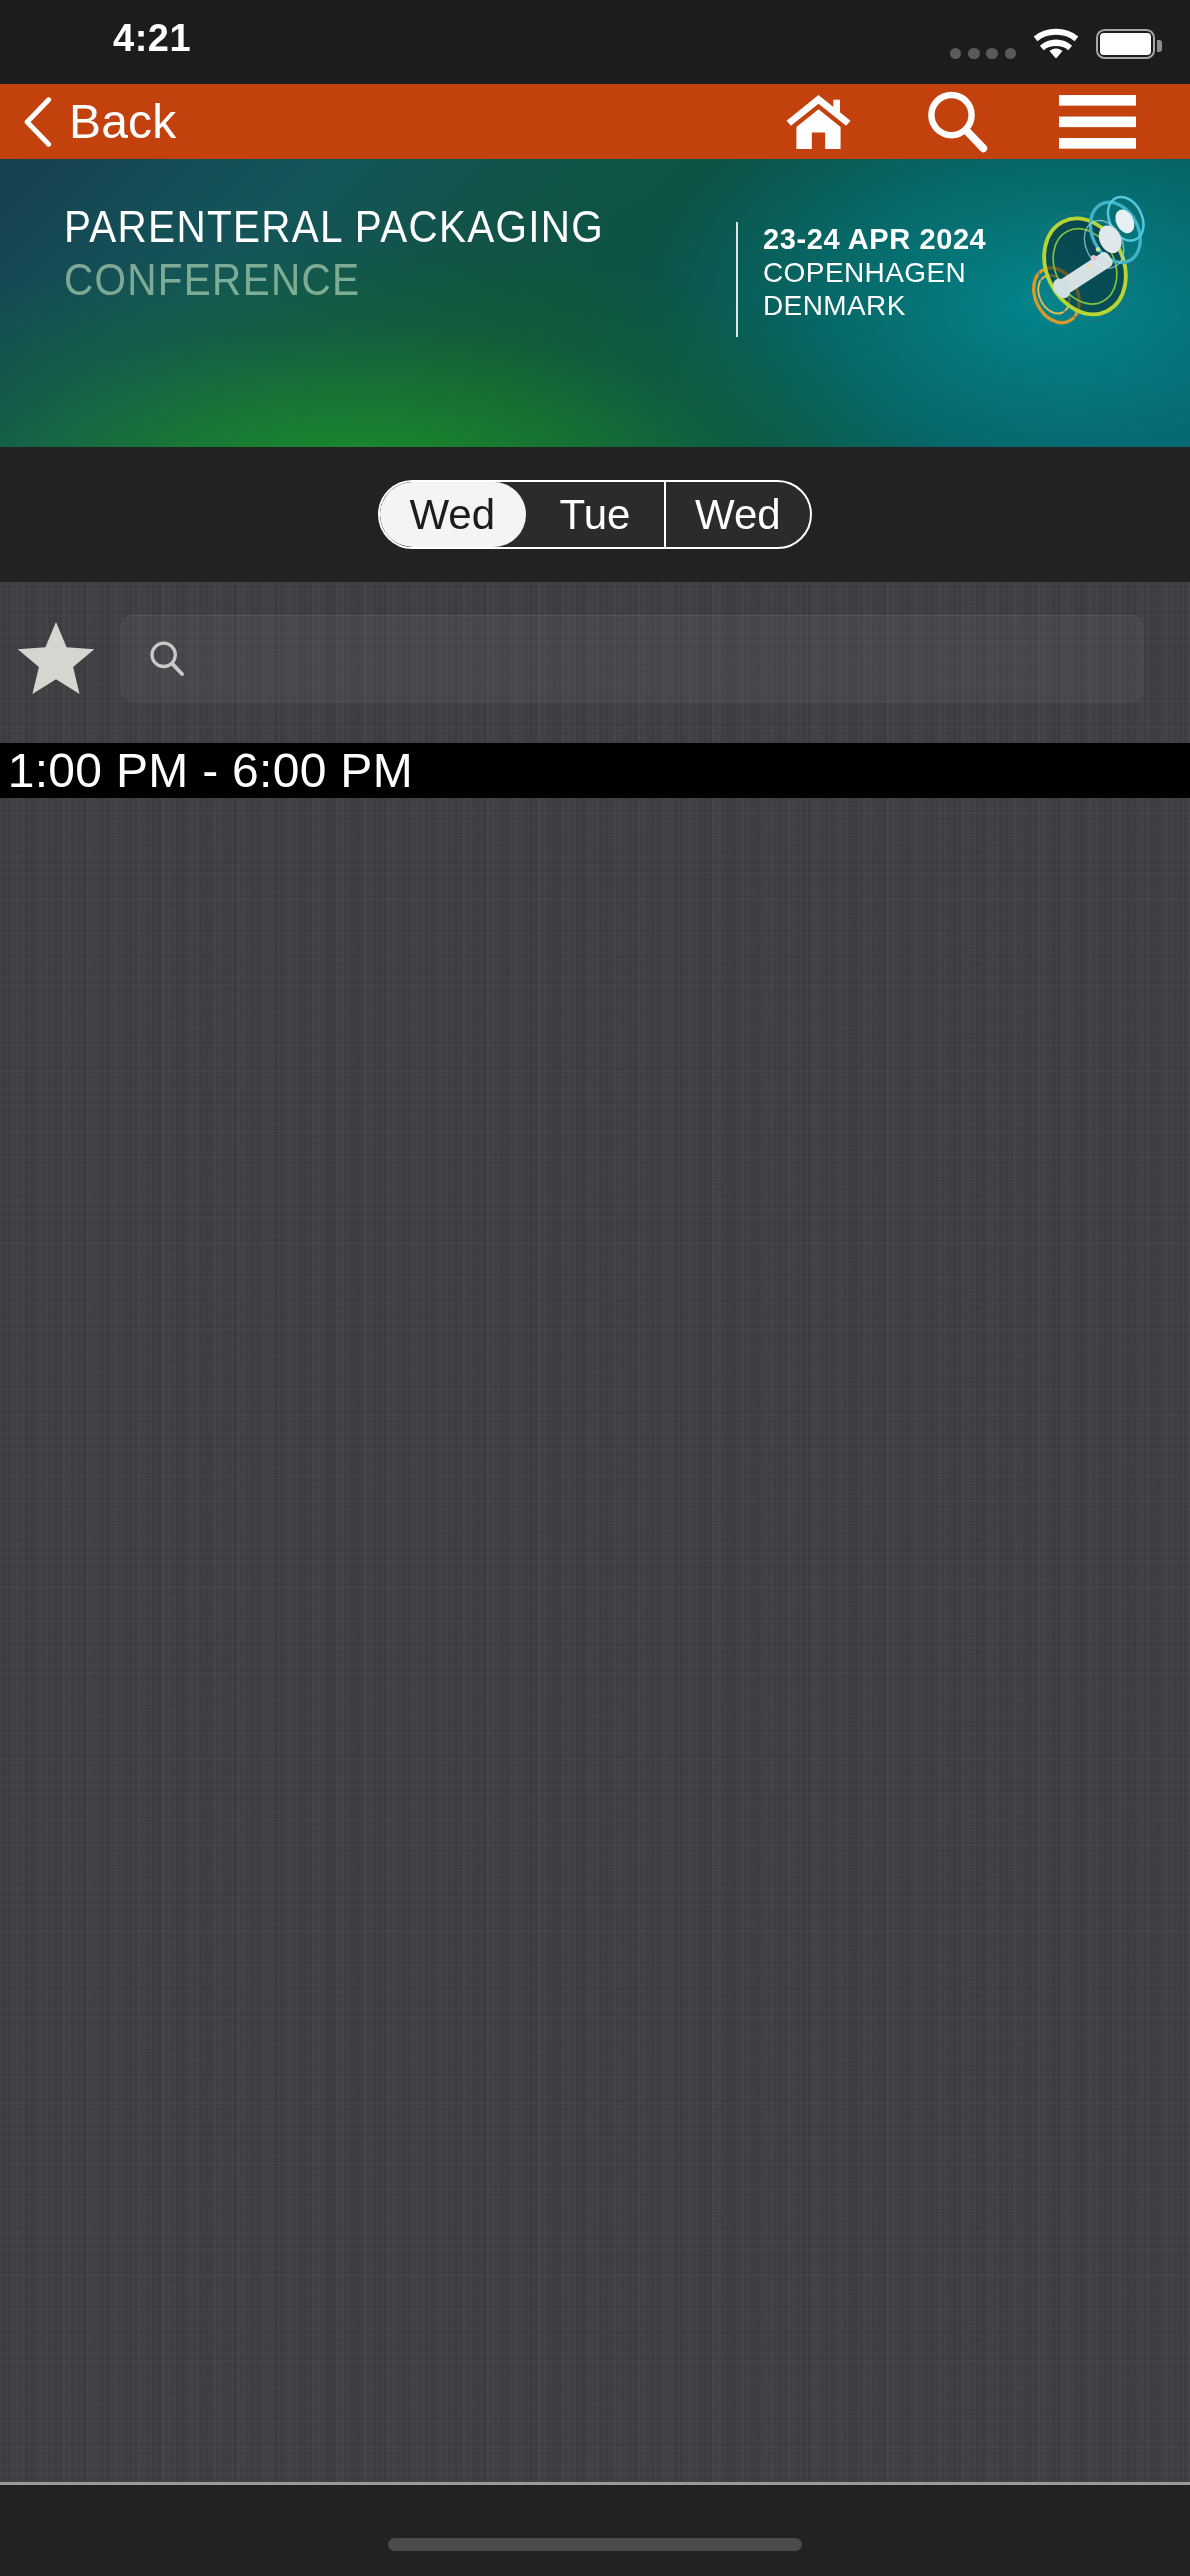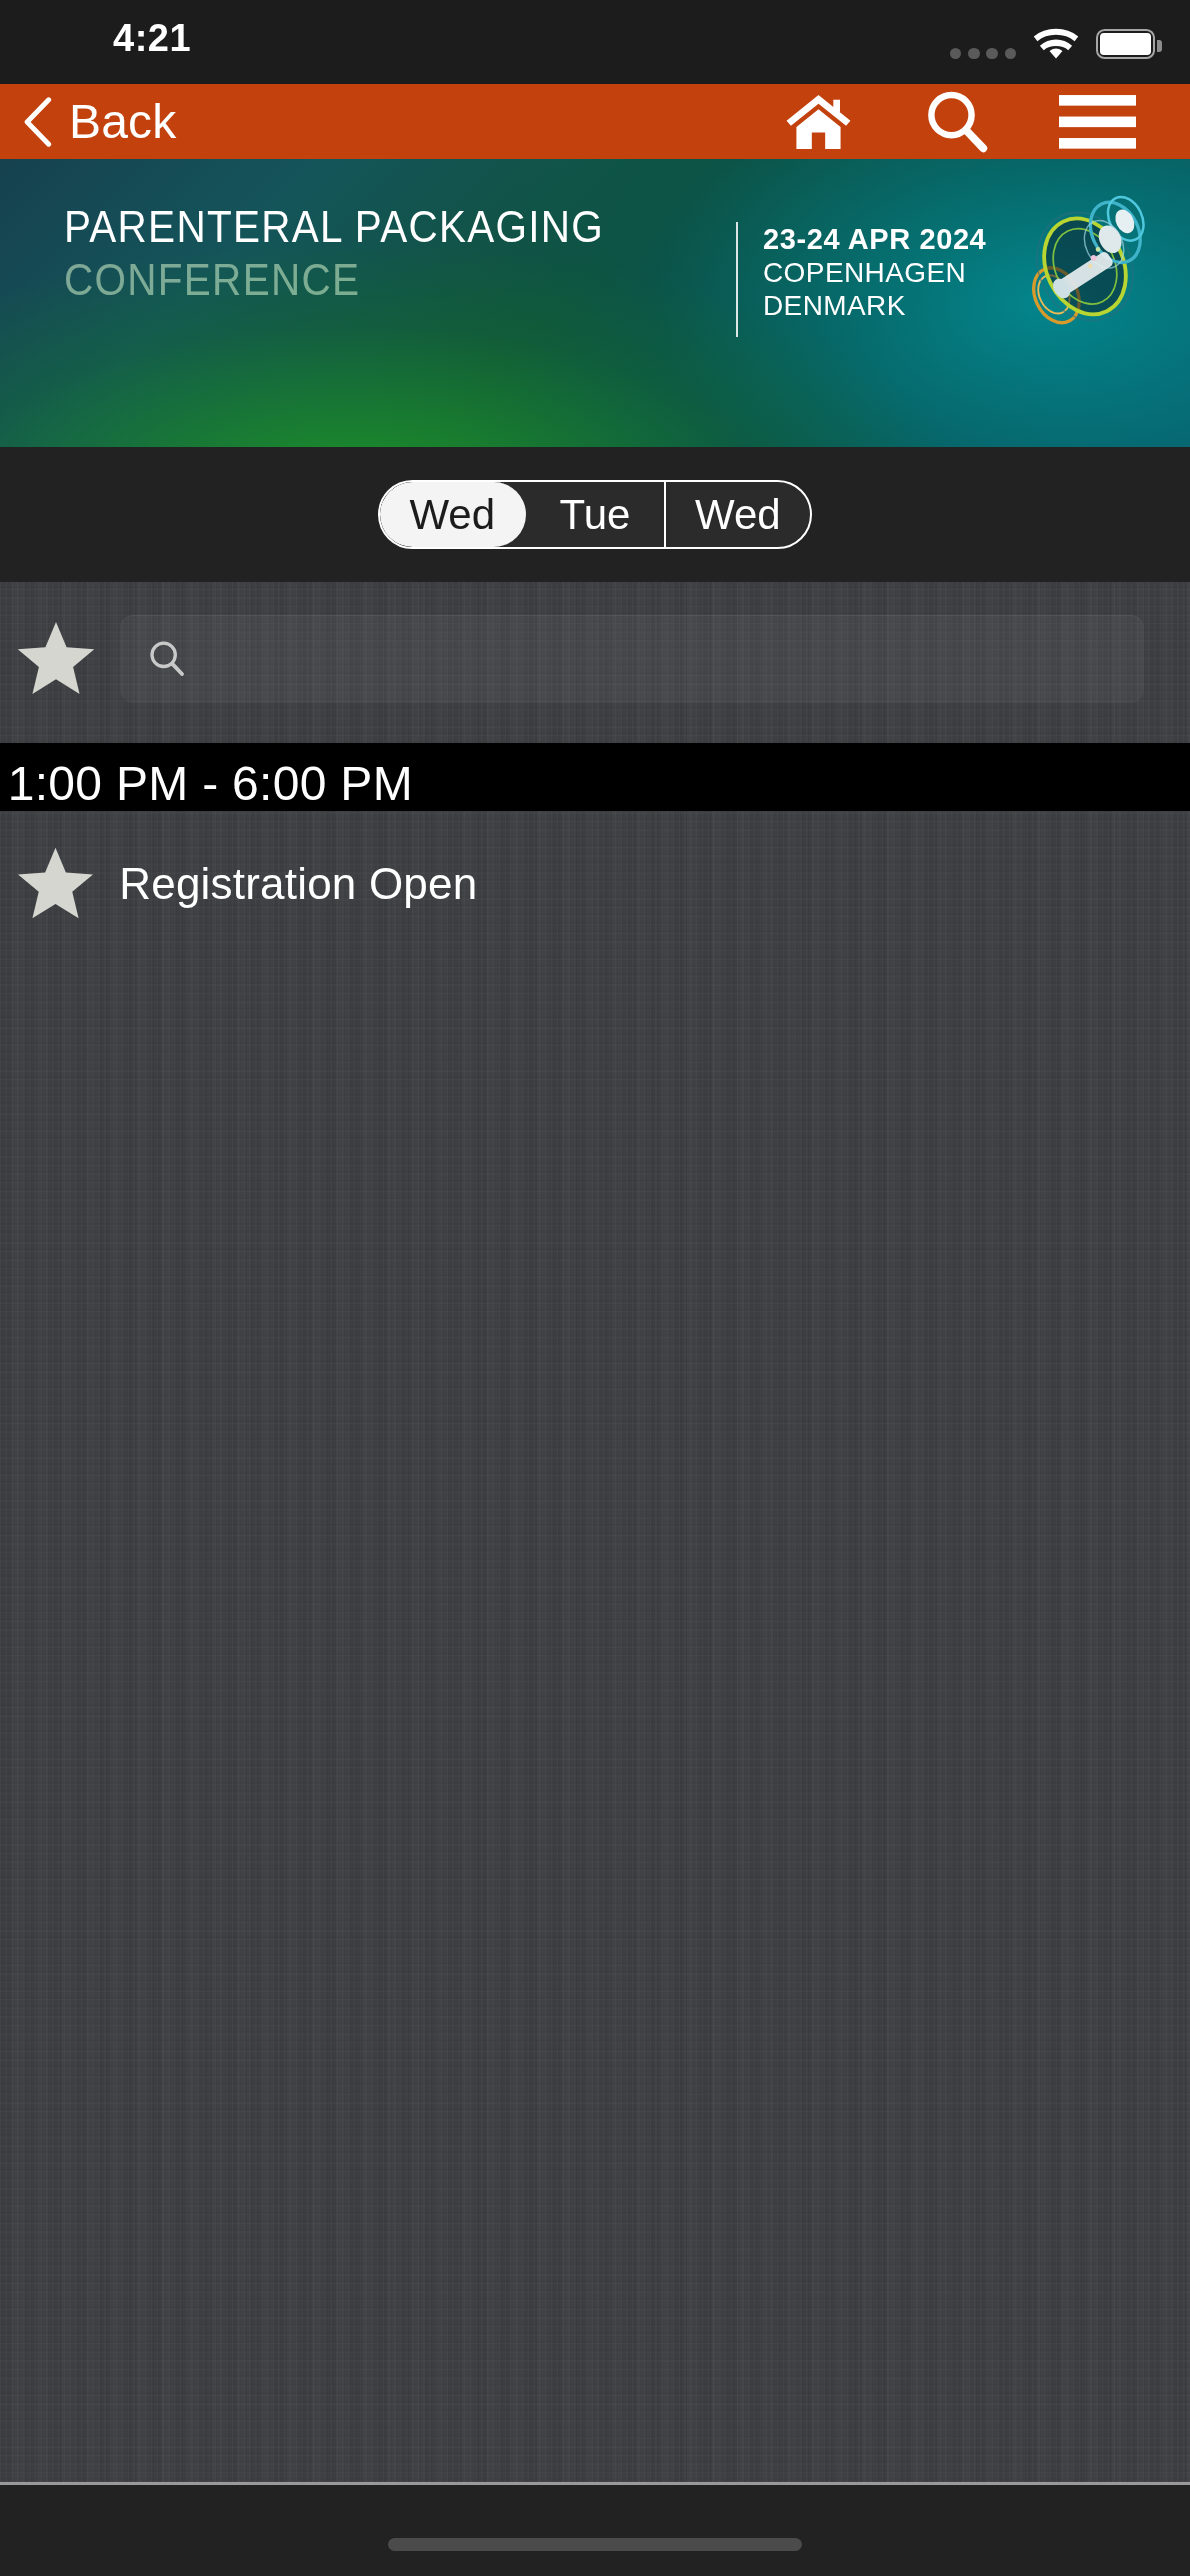--- a/index.html
+++ b/index.html
@@ -138,22 +138,22 @@
   .search-glyph { margin-left:27px; width:40px; height:40px; display:block; }
   .search-input {
     flex:1; background:transparent; border:none; outline:none;
     color:#e8e8e8; font-size:38px; padding:0 19px;
     font-family:"Liberation Sans", sans-serif;
   }
   .search-input::placeholder { color:#8b8b8b; }
 
   
   .timehdr {
-    position:absolute; top:743px; left:0; width:1190px; height:68px;
-    background:#000000; display:flex; align-items:flex-end;
+    position:absolute; top:743px; left:0; width:1190px; height:55px;
+    background:#000000; display:flex; align-items:flex-start;
   }
   .timehdr span { font-size:48px; color:#ffffff; margin-left:7.7px; letter-spacing:0.3px; }
 
   
   .session {
     position:absolute; top:843px; left:0; width:1190px; height:81px;
     display:flex; align-items:center;
   }
   .sess-star { margin-left:15.3px; width:81px; height:77px; cursor:pointer; display:block; }
   .sess-title { margin-left:23px; font-size:44px; color:#ffffff; letter-spacing:0.2px; }
@@ -274,26 +274,20 @@
         <line x1="15.1" y1="14.8" x2="21" y2="21" stroke="#c9c9c9" stroke-width="2.3" stroke-linecap="round"></line>
       </svg>
       <input class="search-input" type="text" placeholder="" style="">
     </div>
   </div>
 
   <div class="timehdr">
     <span>1:00 PM - 6:00 PM</span>
   </div>
 
-  <div class="session">
-    <svg class="sess-star" viewBox="0 0 24 23">
-      <path d="M12 0.8 L15.1 8.2 L23.2 8.8 L17.0 14.0 L18.9 21.9 L12 17.6 L5.1 21.9 L7.0 14.0 L0.8 8.8 L8.9 8.2 Z" fill="#d6d6d1"></path>
-    </svg>
-    <span class="sess-title">Registration Open</span>
-  </div>
 
   <div class="bottom-sep"></div>
   <div class="homebar-area">
     <div class="home-indicator"></div>
   </div>
 
 </div>
 
 
 </body></html>

